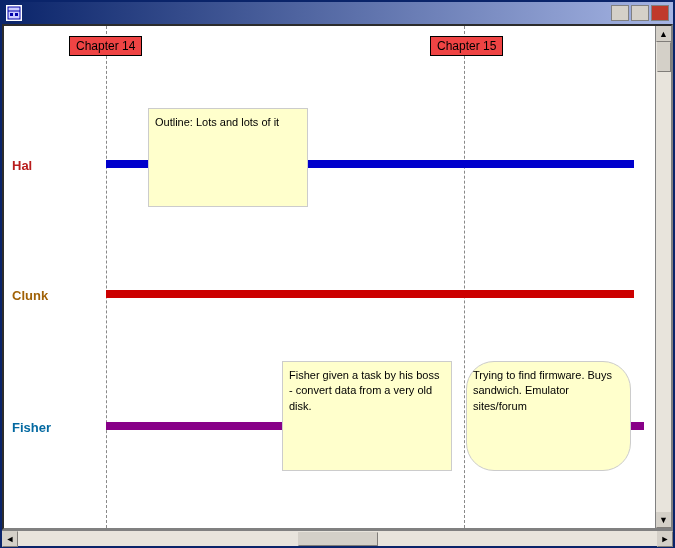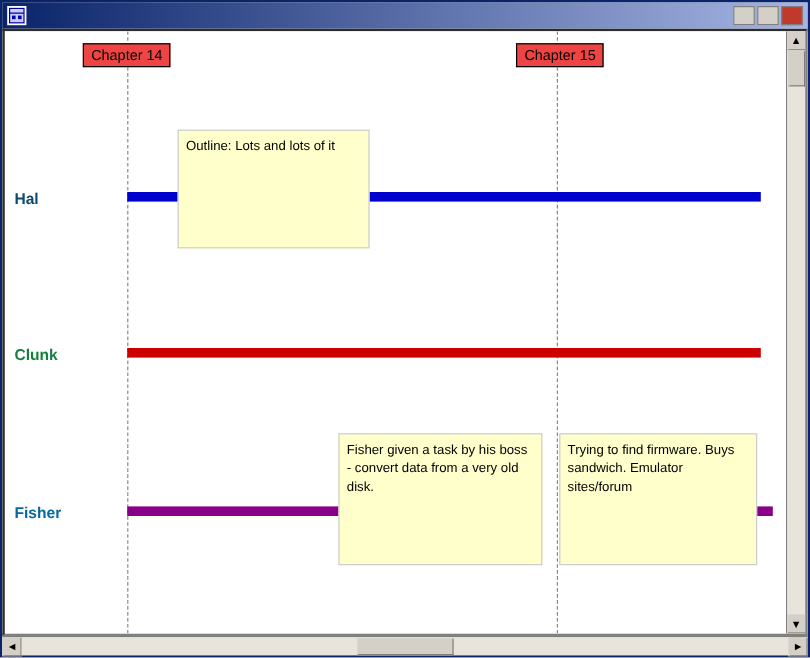--- a/index.html
+++ b/index.html
@@ -204,30 +204,30 @@
     </div>
   </div>
 
   <div class="main-area">
     <div class="content-area">
       <div class="canvas" id="canvas">
       <div class="dashed-line" style="left: 102px;"></div>
           <div class="dashed-line" style="left: 460px;"></div>
           <div class="chapter-label" style="left: 65px;">Chapter 14</div>
           <div class="chapter-label" style="left: 415px; margin-left: 11px;">Chapter 15</div>
-          <div class="character-label" style="top: 132px; color: #0c4a6e;">Hal</div>
+          <div class="character-label" style="top: 132px; color: #b91c1c;">Hal</div>
           <div class="timeline-bar" style="top: 134px; left: 102px; width: 528px; background-color: rgb(0, 0, 204);"></div>
-          <div class="character-label" style="top: 262px; color: #15803d;">Clunk</div>
+          <div class="character-label" style="top: 262px; color: #a16207;">Clunk</div>
           <div class="timeline-bar" style="top: 264px; left: 102px; width: 528px; background-color: rgb(204, 0, 0);"></div>
           <div class="character-label" style="top: 394px; color: #0369a1;">Fisher</div>
           <div class="timeline-bar" style="top: 396px; left: 102px; width: 270px; background-color: rgb(136, 0, 136);"></div>
           <div class="timeline-bar" style="top: 396px; left: 620px; width: 20px; background-color: rgb(136, 0, 136);"></div>
           <div class="sticky-note" style="top: 82px; left: 110px; width: 160px; height: 99px; margin-left: 34px;">Outline: Lots and lots of it</div>
           <div class="sticky-note" style="top: 335px; left: 278px; width: 170px; height: 110px;">Fisher given a task by his boss - convert data from a very old disk.</div>
-          <div class="sticky-note" style="top: 335px; left: 462px; width: 165px; height: 110px;">Trying to find firmware. Buys sandwich. Emulator sites/forum</div>
+          <div class="sticky-note" style="top: 335px; left: 462px; width: 165px; height: 110px; border-radius: 28px;">Trying to find firmware. Buys sandwich. Emulator sites/forum</div>
         </div>
     </div>
 
     <div class="scrollbar-v">
       <div class="scroll-btn">▲</div>
       <div class="scroll-track">
         <div class="scroll-thumb"></div>
       </div>
       <div class="scroll-btn">▼</div>
     </div>

